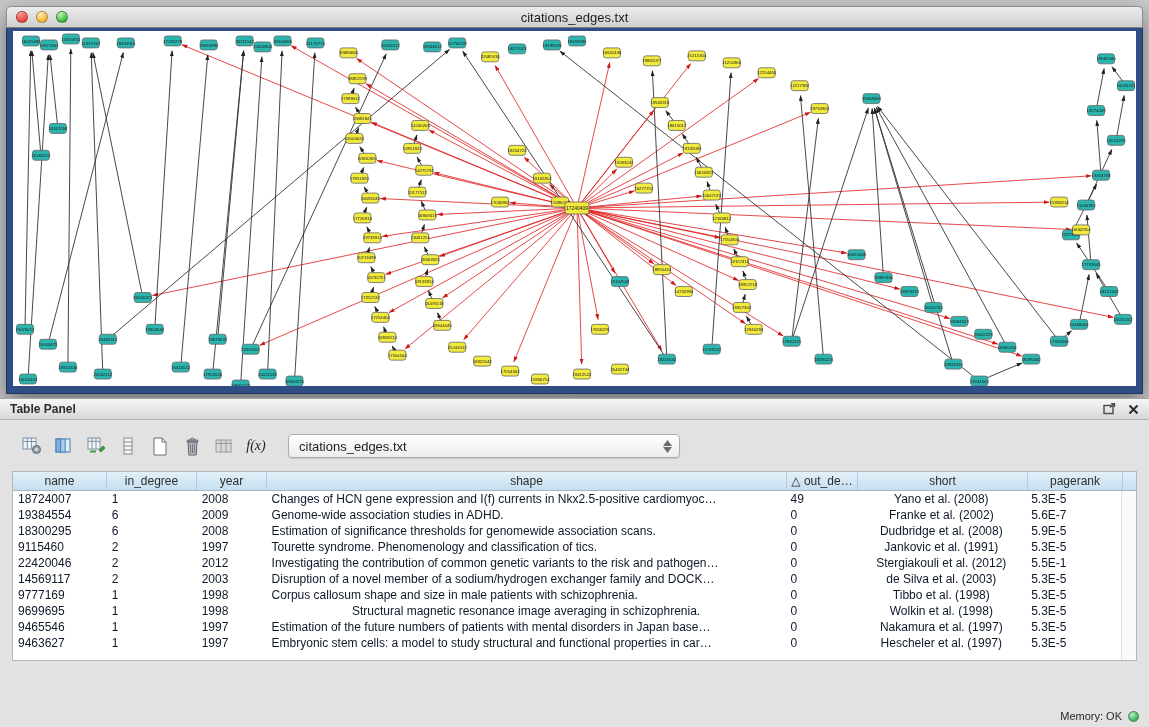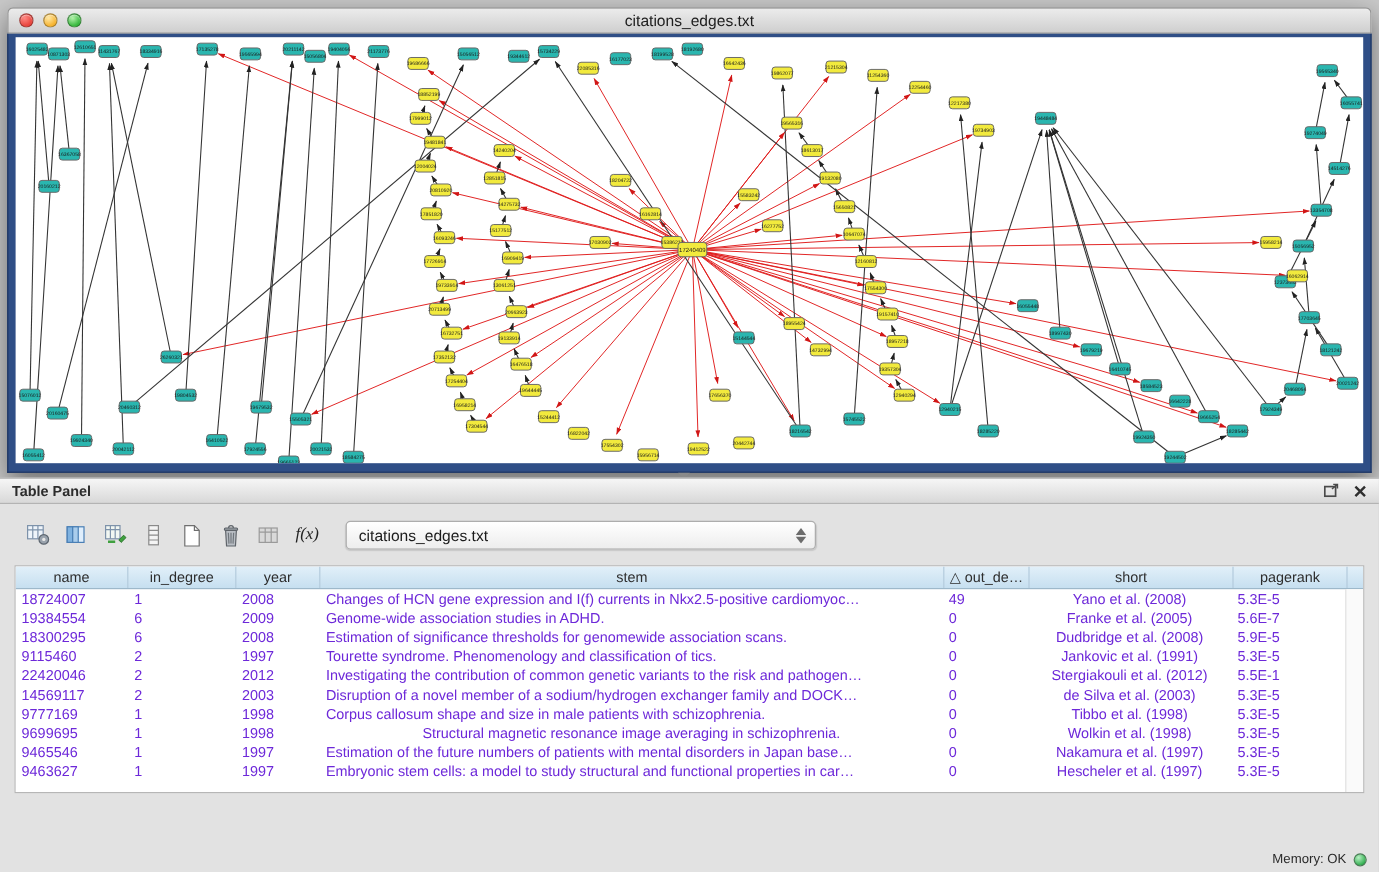--- a/index.html
+++ b/index.html
@@ -70,21 +70,21 @@
 
   .table-wrap {
     margin:2px 12px 0; background:#ffffff; border:1px solid #b6b6b6;
     height:190px; position:relative; overflow:hidden;
   }
   .thead { display:flex; height:19px; background:linear-gradient(#e2f0f9,#c6dff0);
            border-bottom:1px solid #9db8ca; font-size:12px; color:#2d2d2d; }
   .th { display:flex; align-items:center; justify-content:center;
         border-right:1px solid #b3cbdc; white-space:nowrap; overflow:hidden; }
   .tbody { position:absolute; left:0; top:19px; right:15px; bottom:0; overflow:hidden; }
-  .tr { display:flex; height:16px; align-items:center; font-size:12px; color:#6d28d9; }
+  .tr { display:flex; height:16px; align-items:center; font-size:12px; color:#0f172a; }
   .td { padding:0 5px; white-space:nowrap; overflow:hidden; }
   .vscroll { position:absolute; top:19px; right:0; bottom:0; width:15px;
              background:#fafafa; border-left:1px solid #e0e0e0; }
 
   .tabs { display:flex; justify-content:center; margin-top:9px; }
   .tab { font-size:12px; padding:3px 13px 4px; border:1px solid #8f8f8f; margin-left:-1px;
          background:linear-gradient(#fdfdfd,#e4e4e4); color:#1e1e1e; }
   .tab:first-child { border-radius:4px 0 0 4px; margin-left:0; }
   .tab:last-child  { border-radius:0 4px 4px 0; }
   .tab.active { background:linear-gradient(#8a8a8a,#6e6e6e); color:#ffffff;
@@ -832,42 +832,42 @@
           </svg>
       </span>
     </div>
   </div>
 
   <div class="table-wrap">
     <div class="thead">
         <div class="th" style="width: 94px;">name</div>
         <div class="th" style="width: 90px;">in_degree</div>
         <div class="th" style="width: 70px;">year</div>
-        <div class="th" style="width: 520px;">stem</div>
+        <div class="th" style="width: 520px;">shape</div>
         <div class="th" style="width: 71px;">△ out_de…</div>
         <div class="th" style="width: 170px;">short</div>
         <div class="th" style="width: 95px;">pagerank</div>
       </div>
     <div class="tbody">
         <div class="tr">
           <div class="td" style="width: 94px; text-align: left;">18724007</div>
           <div class="td" style="width: 90px; text-align: left;">1</div>
           <div class="td" style="width: 70px; text-align: left;">2008</div>
           <div class="td" style="width: 520px; text-align: left;">Changes of HCN gene expression and I(f) currents in Nkx2.5-positive cardiomyoc…</div>
           <div class="td" style="width: 71px; text-align: left;">49</div>
           <div class="td" style="width: 170px; text-align: center;">Yano et al. (2008)</div>
           <div class="td" style="width: 95px; text-align: left;">5.3E-5</div>
         </div>
         <div class="tr">
           <div class="td" style="width: 94px; text-align: left;">19384554</div>
           <div class="td" style="width: 90px; text-align: left;">6</div>
           <div class="td" style="width: 70px; text-align: left;">2009</div>
           <div class="td" style="width: 520px; text-align: left;">Genome-wide association studies in ADHD.</div>
           <div class="td" style="width: 71px; text-align: left;">0</div>
-          <div class="td" style="width: 170px; text-align: center;">Franke et al. (2005)</div>
+          <div class="td" style="width: 170px; text-align: center;">Franke et al. (2002)</div>
           <div class="td" style="width: 95px; text-align: left;">5.6E-7</div>
         </div>
         <div class="tr">
           <div class="td" style="width: 94px; text-align: left;">18300295</div>
           <div class="td" style="width: 90px; text-align: left;">6</div>
           <div class="td" style="width: 70px; text-align: left;">2008</div>
           <div class="td" style="width: 520px; text-align: left;">Estimation of significance thresholds for genomewide association scans.</div>
           <div class="td" style="width: 71px; text-align: left;">0</div>
           <div class="td" style="width: 170px; text-align: center;">Dudbridge et al. (2008)</div>
           <div class="td" style="width: 95px; text-align: left;">5.9E-5</div>

